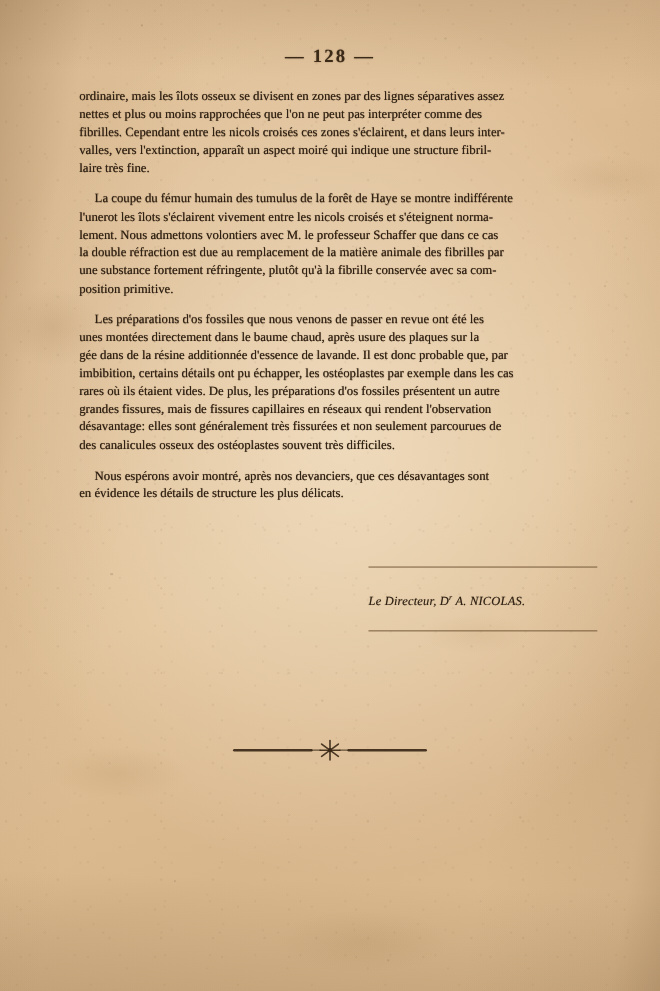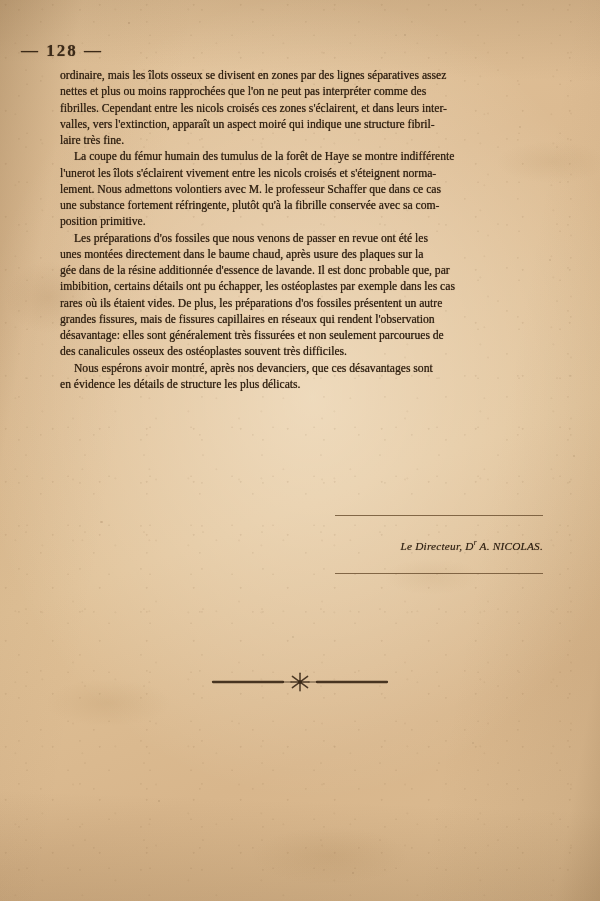--- a/index.html
+++ b/index.html
@@ -58,38 +58,37 @@
     inset: 0;
     z-index: 3;
   }
 
   
   .folio {
     position: absolute;
     top: 41px;
     left: 0;
     right: 0;
-    text-align: left;
+    text-align: center;
     font-size: 17px;
     letter-spacing: 2px;
     color: #3b2a18;
     font-weight: 700;
     text-shadow: 0 0 1.1px rgba(60,40,20,0.55);
-    padding-left: 21px;
   }
 
   
   .textblock {
     position: absolute;
     left: 60px;
     top: 68px;
     width: 484px;
   }
   .para {
-    margin: 0;
+    margin: 12px;
     color: #33241400;
     font-size: 11.6px;
     line-height: 16.25px;
   }
   .line {
     display: block;
     white-space: nowrap;
     color: #2f2113;
     font-size: 11.6px;
     line-height: 16.25px;
@@ -114,21 +113,21 @@
     opacity: 0.82;
   }
   #rule-top   { left: 335px; width: 208px; top: 515px; }
   #rule-bot   { left: 335px; width: 208px; top: 573px; }
 
   .signature {
     position: absolute;
     top: 538px;
     left: 335px;
     width: 208px;
-    text-align: right;
+    text-align: left;
     font-style: italic;
     font-size: 11.3px;
     color: #2f2113;
     letter-spacing: 0.2px;
     text-shadow: 0 0 0.7px rgba(55,36,18,0.55);
     font-family: Liberation Serif, serif;
   }
   .signature sup {
     font-size: 7.4px;
     vertical-align: super;
@@ -198,20 +197,23 @@
         <span class="line j indent">
           <span>La coupe du fémur humain des tumulus de la forêt de Haye se montre indifférente</span>
         </span>
         <span class="line j">
           <span>l'unerot les îlots s'éclairent vivement entre les nicols croisés et s'éteignent norma-</span>
         </span>
         <span class="line j">
           <span>lement. Nous admettons volontiers avec M. le professeur Schaffer que dans ce cas</span>
         </span>
         <span class="line j">
+          <span>la double réfraction est due au remplacement de la matière animale des fibrilles par</span>
+        </span>
+        <span class="line j">
           <span>une substance fortement réfringente, plutôt qu'à la fibrille conservée avec sa com-</span>
         </span>
         <span class="line">position primitive.</span>
       </p>
 
       <p class="para">
         <span class="line j indent">
           <span>Les préparations d'os fossiles que nous venons de passer en revue ont été les</span>
         </span>
         <span class="line j">

